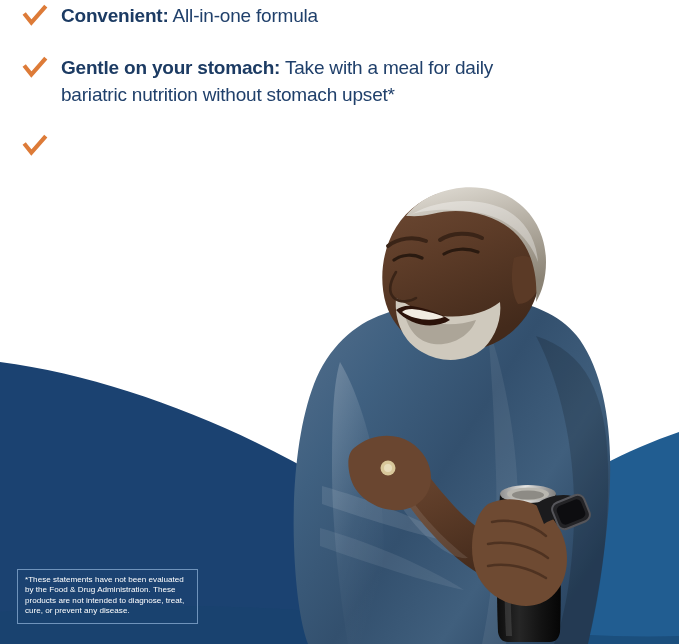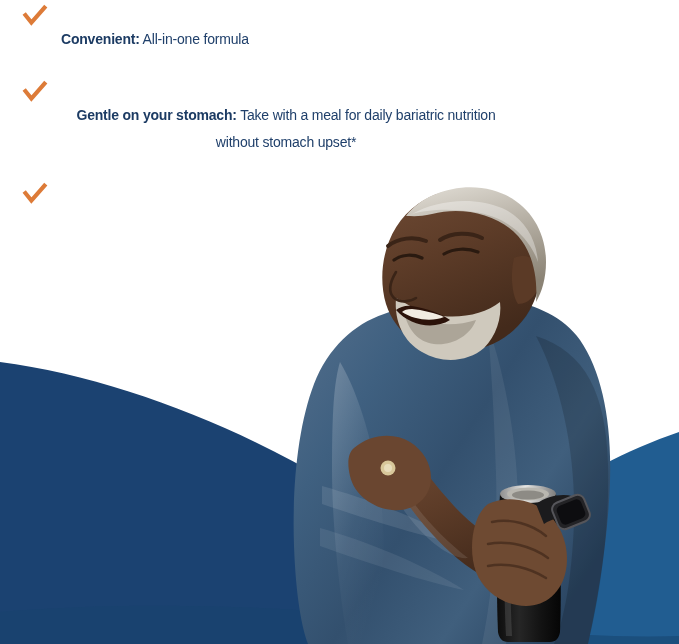--- a/index.html
+++ b/index.html
@@ -36,36 +36,35 @@
     margin-bottom:24px;
   }
   .check-icon{
     flex:0 0 auto;
     width:26px;height:26px;
     margin-right:13px;
     margin-top:1px;
   }
   .check-icon svg{display:block;width:26px;height:26px;}
   .bullet-text{
-    font-size:14px;
+    font-size:19px;
     line-height:27px;
     color:#20406b;
     letter-spacing:-0.2px;
     font-weight:400;
     max-width:450px;
-    margin-top:24px;
   }
   .bullet-text .lead{
     font-weight:700;
     color:#1c3b63;
   }
 
   
   .bullet.b1{margin-bottom:25px;}
-  .bullet.b2{margin-bottom:24px;text-align:center;}
+  .bullet.b2{margin-bottom:24px;}
   .bullet.b3{margin-bottom:0;}
 
   
   .subject{
     position:absolute;
     left:236px;top:186px;
     width:420px;height:458px;
     z-index:5;
   }
   .subject svg{display:block;}
@@ -274,14 +273,17 @@
     <div class="bullet b3">
       <span class="check-icon">
         <svg viewBox="0 0 26 26" xmlns="http://www.w3.org/2000/svg">
           <path d="M3.5,12.2 L9.4,19.6 L22.4,4.8" fill="none" stroke="#dd7b38" stroke-width="4.2" stroke-linecap="square" stroke-linejoin="miter"></path>
         </svg>
       </span>
     </div>
 
   </div>
 
+  <div class="disclaimer">
+    <p>*These statements have not been evaluated by the Food &amp; Drug Administration. These products are not intended to diagnose, treat, cure, or prevent any disease.</p>
+  </div>
 
 </div>
 
 </body></html>

